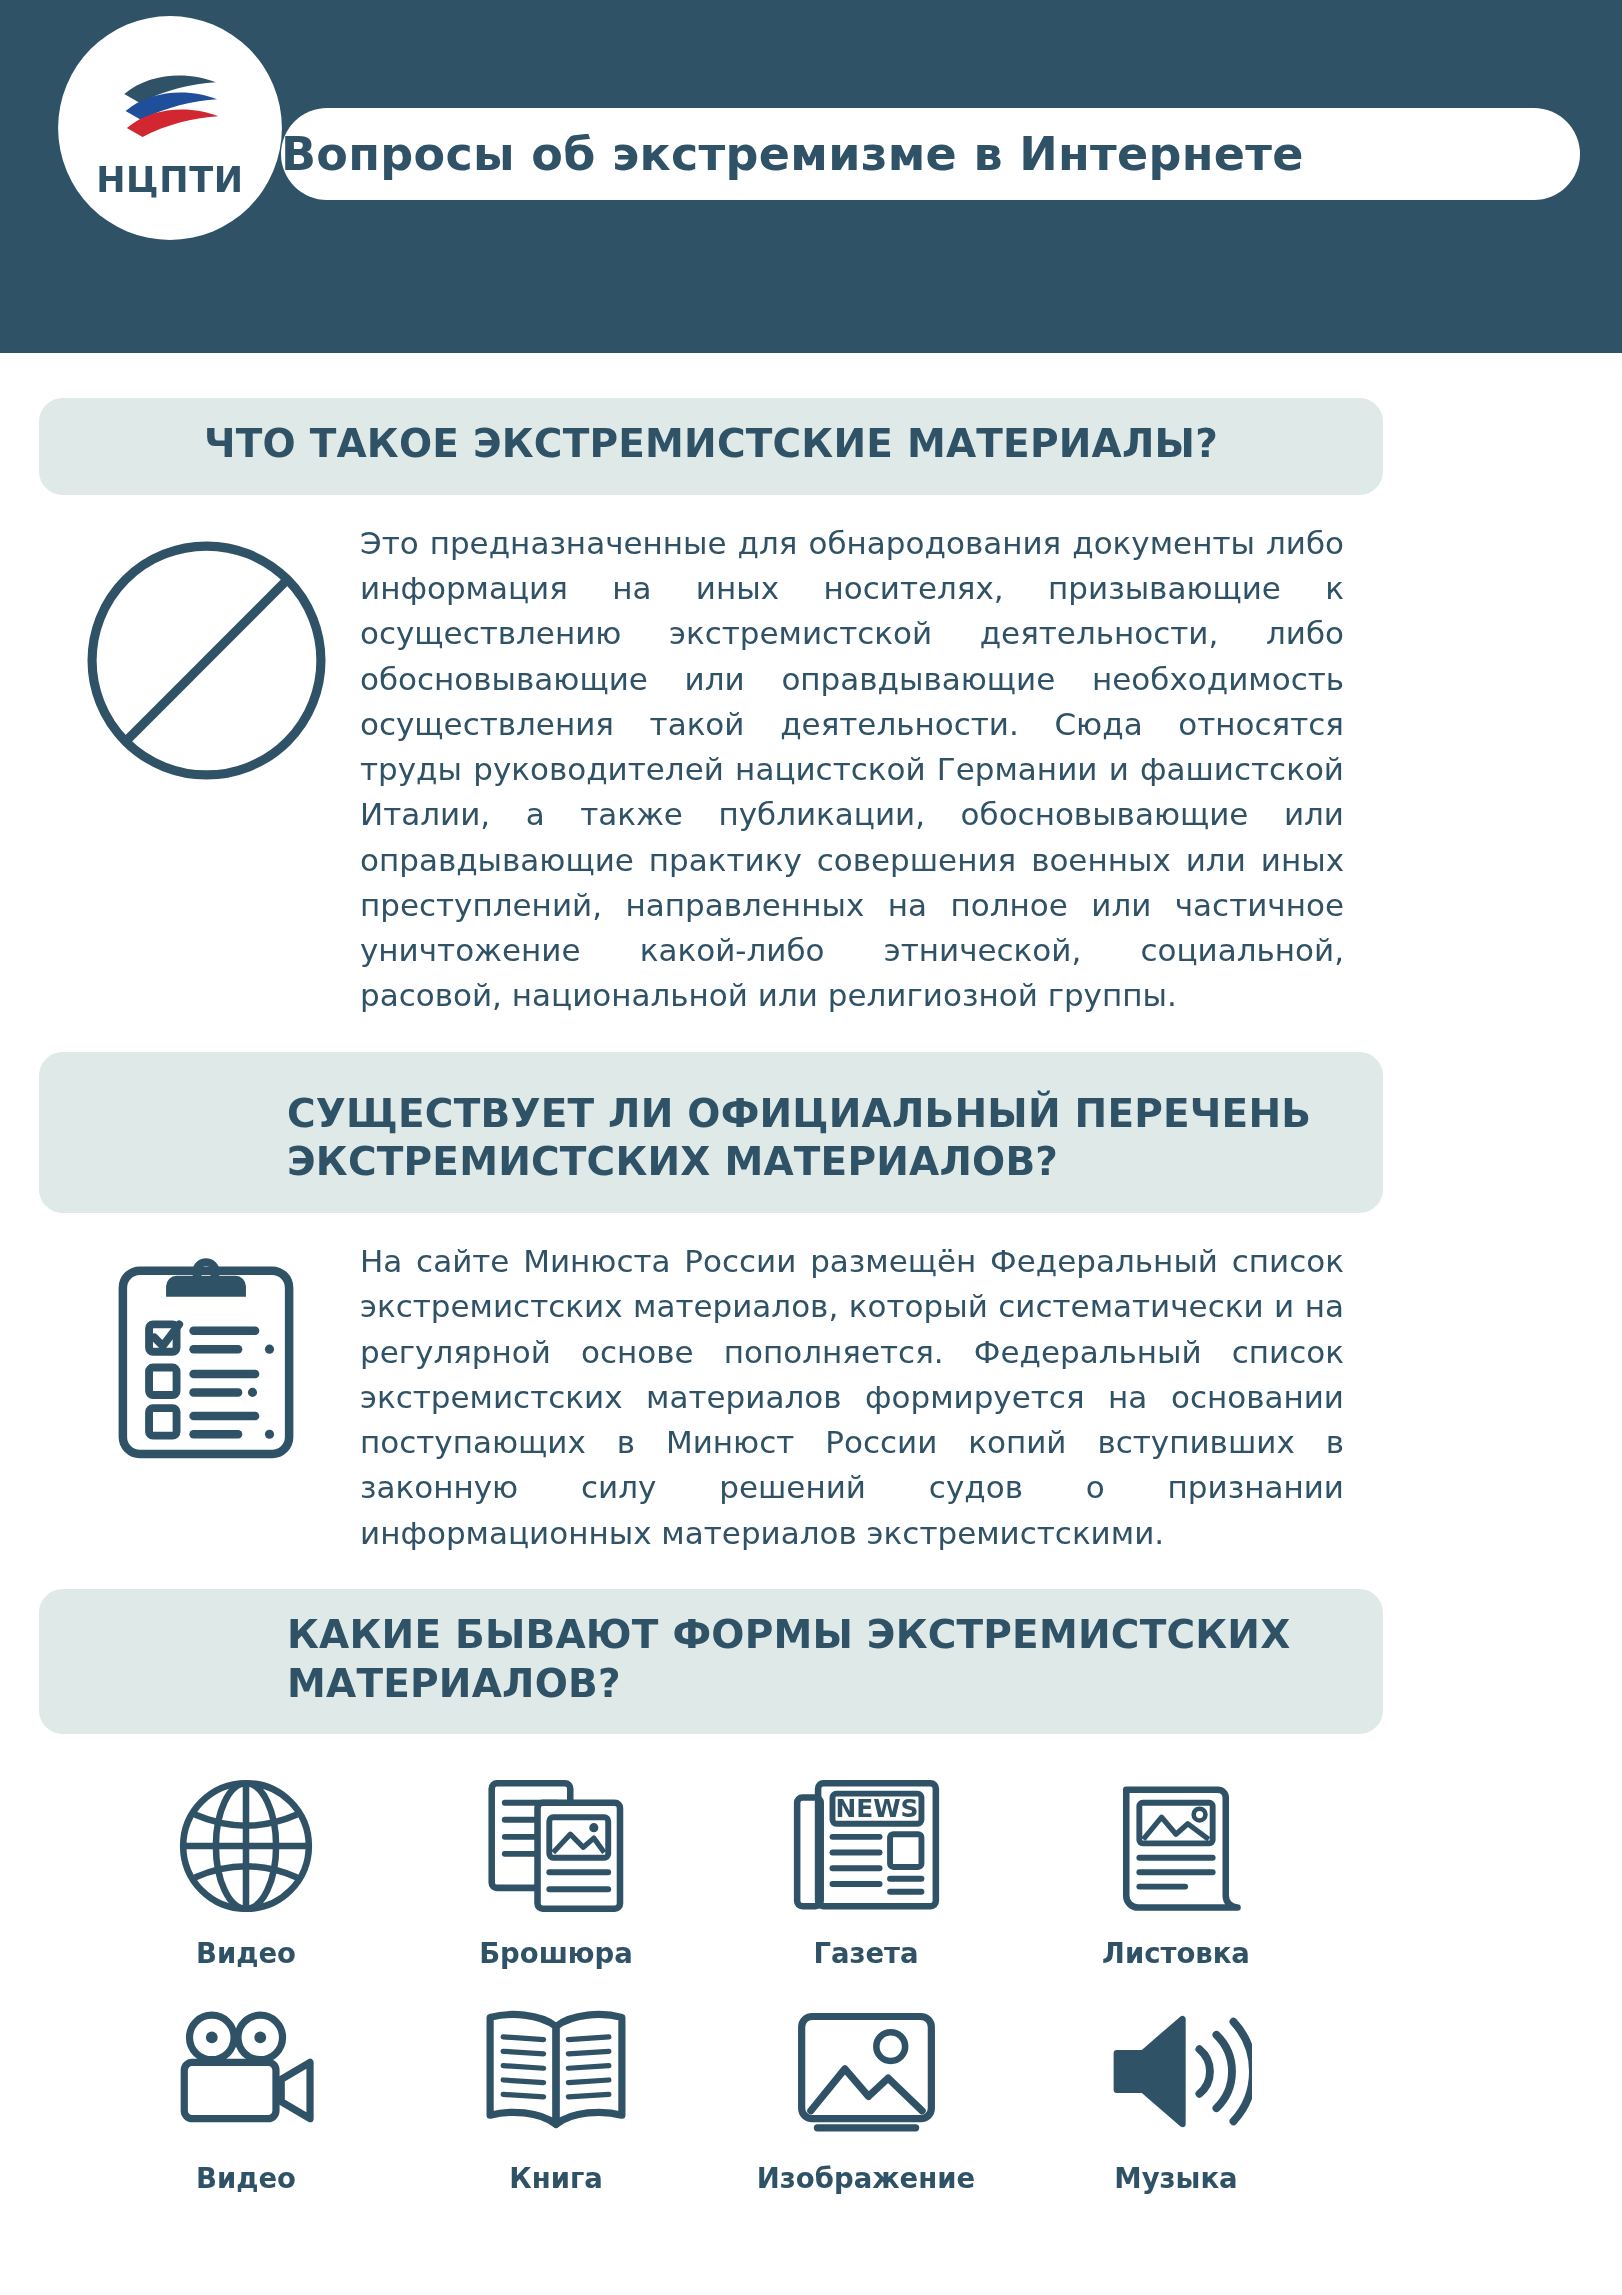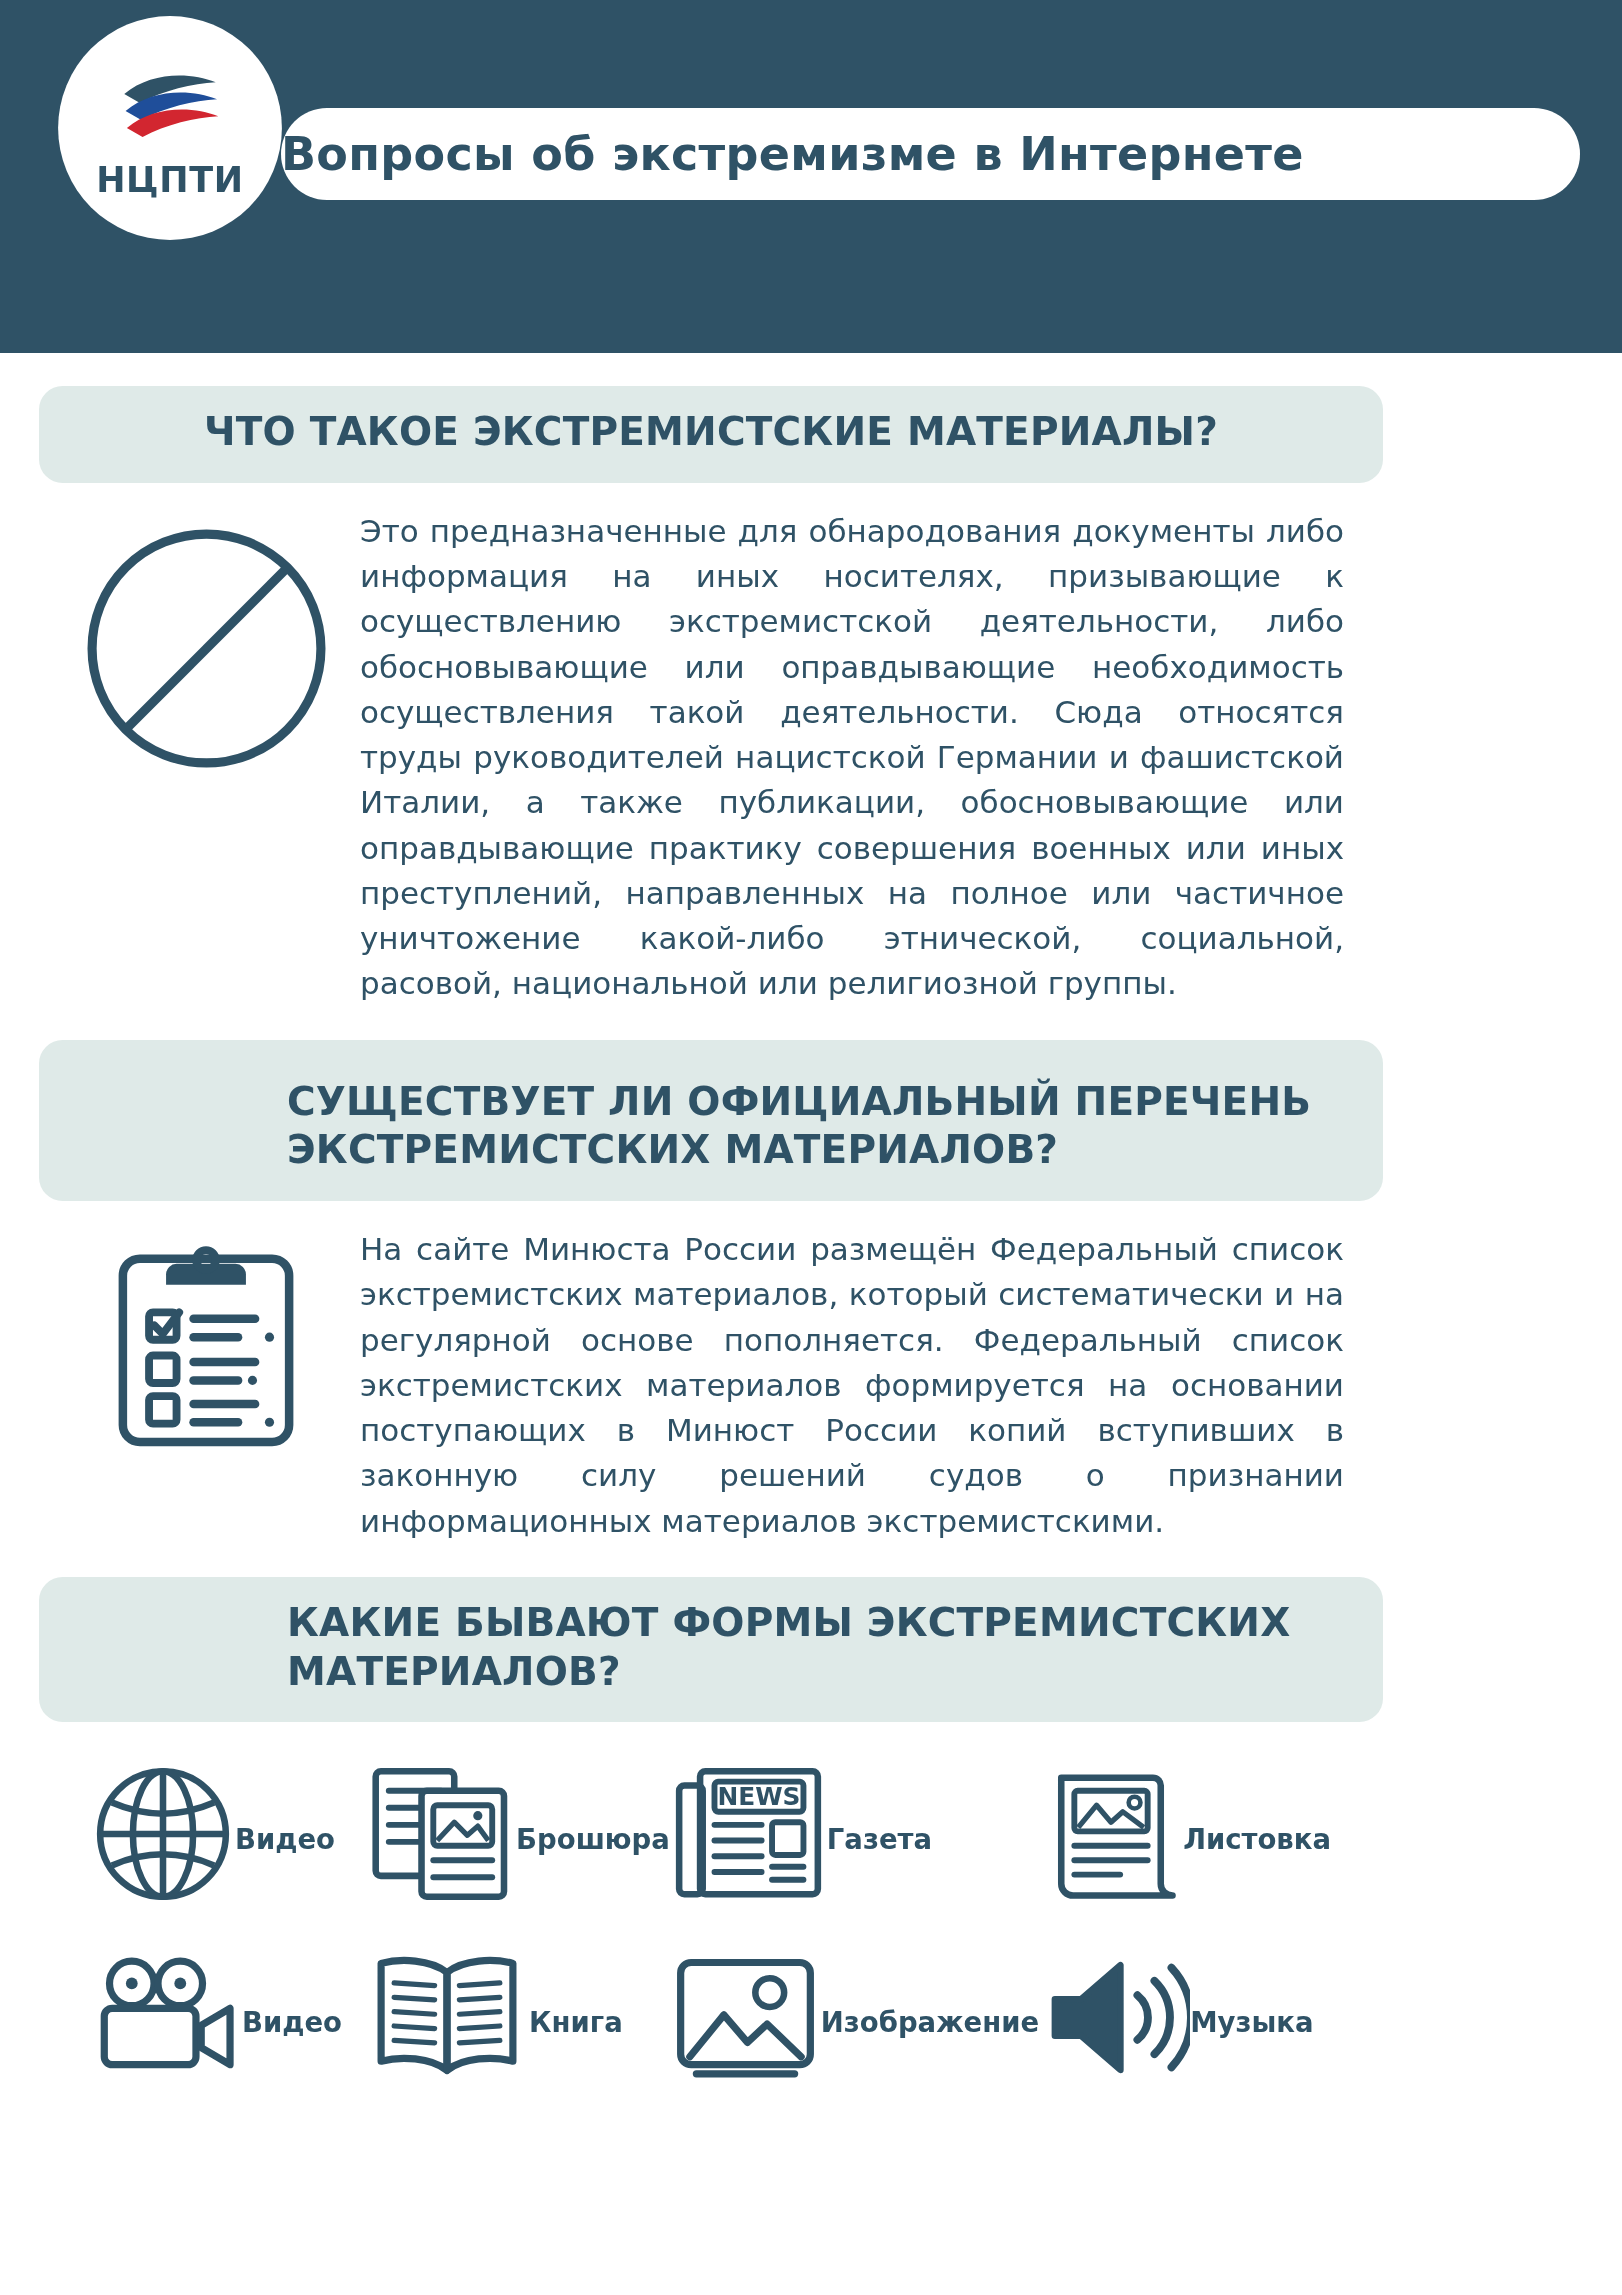--- a/index.html
+++ b/index.html
@@ -66,21 +66,21 @@
   .title-plate h1 {
     margin: 0;
     font-size: 46px;
     font-weight: bold;
     color: #2f5266;
     letter-spacing: 0.3px;
   }
 
   
   .content {
-    padding: 0 39px;
+    padding: 12px 39px;
     box-sizing: border-box;
     width: 1422px;
   }
   .banner {
     background: #dfeae8;
     border-radius: 23.6px;
     margin-top: 33px;
     padding: 22px 39px 26px 39px;
     box-sizing: border-box;
   }
@@ -123,21 +123,21 @@
   
   .forms-grid {
     display: grid;
     grid-template-columns: repeat(4, 1fr);
     row-gap: 19.6px;
     margin-top: 30px;
     padding: 0 52px;
   }
   .form-item {
     display: flex;
-    flex-direction: row;
+    flex-direction: column;
     align-items: center;
   }
   .form-item .glyph {
     height: 164px;
     display: flex;
     align-items: center;
     justify-content: center;
   }
   .form-item .caption {
     margin-top: 9.2px;

